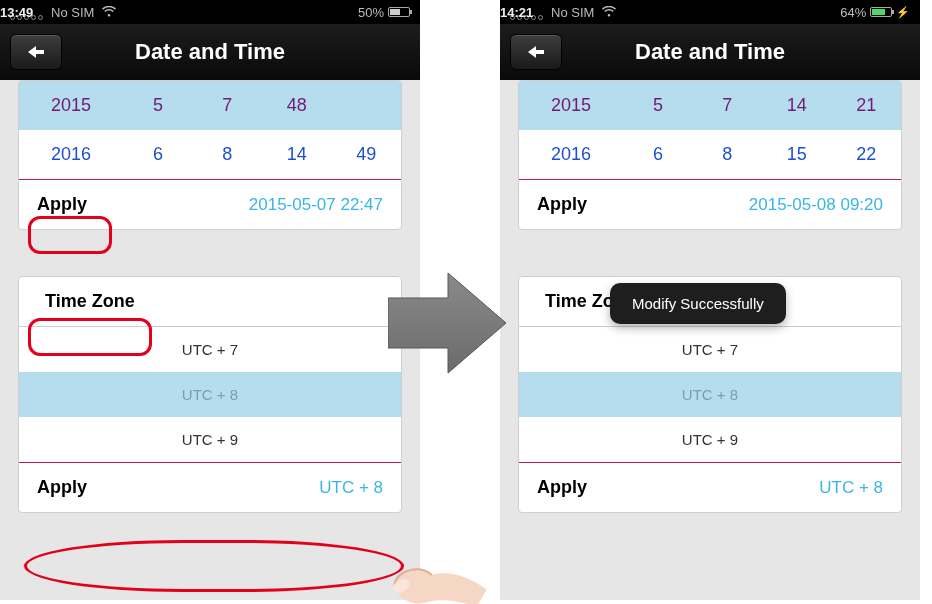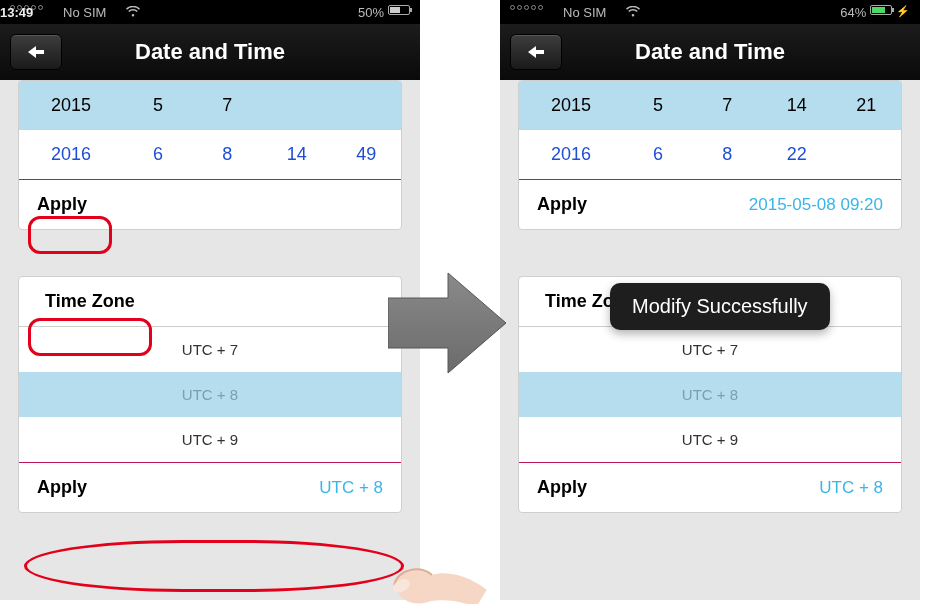--- a/index.html
+++ b/index.html
@@ -5,46 +5,46 @@
   * { box-sizing: border-box; margin: 0; padding: 0; font-family: -apple-system, Helvetica, Arial, sans-serif; }
   body { background: #fff; width: 932px; height: 604px; position: relative; overflow: hidden; }
   .stage { position: absolute; inset: 0; }
 
   .phone { position: absolute; width: 420px; background: #e6e6e6; top: 0; }
   .phone.left  { left: 0; }
   .phone.right { left: 500px; }
 
   
   .statusbar { height: 24px; background: #000; color: #bbb; display: flex; align-items: center; justify-content: space-between; padding: 0 10px; font-size: 13px; font-weight: 500; }
-  .statusbar .sb-left { display: flex; align-items: flex-start; gap: 20px; }
+  .statusbar .sb-left { display: flex; align-items: flex-end; gap: 8px; }
   .statusbar .sb-left .dots { display: flex; gap: 2px; }
   .statusbar .sb-left .dots span { width: 5px; height: 5px; border-radius: 50%; border: 1px solid #888; }
   .statusbar .sb-center { position: absolute; left: 0; right: 0; text-align: left; color: #eee; font-weight: 600; pointer-events: none; }
-  .statusbar .sb-right { display: flex; gap: 4px; margin-left: 37px; }
+  .statusbar .sb-right { display: flex; align-items: center; gap: 4px; margin-left: 37px; }
   .statusbar .battery { width: 22px; height: 10px; border: 1px solid #aaa; border-radius: 2px; position: relative; }
   .statusbar .battery::after { content: ""; position: absolute; right: -3px; top: 2px; width: 2px; height: 4px; background: #aaa; }
   .statusbar .battery .fill { position: absolute; left: 1px; top: 1px; bottom: 1px; background: #ccc; }
   .statusbar .battery.green .fill { background: #4cd964; }
   .wifi-icon { display:inline-block; }
 
   
   .navbar { height: 56px; background: linear-gradient(#1c1c1c,#0a0a0a); display: flex; align-items: center; position: relative; }
   .navbar .back { width: 52px; height: 36px; margin-left: 10px; background: linear-gradient(#3d3d3d,#1a1a1a); border: 1px solid #000; border-radius: 6px; display: flex; align-items: center; justify-content: center; box-shadow: inset 0 1px 0 rgba(255,255,255,.15); }
   .navbar .title { position: absolute; left: 0; right: 0; text-align: center; color: #fff; font-size: 22px; font-weight: 700; }
 
   
   .content { padding: 0 18px 8px; }
   .card { background: #fff; border: 1px solid #cfcfcf; border-radius: 4px; margin-top: 0; }
   .card + .card-gap { height: 46px; }
 
   
   .picker { padding-top: 0; }
   .picker-row { display: grid; grid-template-columns: 1.5fr 1fr 1fr 1fr 1fr; text-align: center; font-size: 18px; }
   .picker-row span { padding: 14px 0; }
-  .picker-row.sel { background: #b6ddee; color: #000000; font-weight: 500; }
+  .picker-row.sel { background: #b6ddee; color: #701a75; font-weight: 500; }
   .picker-row.other { color: #1d4ed8; }
   .apply-row { display: flex; align-items: center; justify-content: space-between; padding: 14px 18px; font-size: 18px; border-top: 1px solid #be185d; }
   .apply-row .lbl { font-weight: 700; color: #000; }
   .apply-row .val { color: #38b6e8; font-weight: 500; font-size: 17px; }
 
   
   .card-header { padding: 14px 26px; font-size: 18px; font-weight: 700; color: #000; border-bottom: 1px solid #ccc; }
 
   
   .tz-list { }
@@ -52,21 +52,21 @@
   .tz-row.sel { background: #b6ddee; color: #7a9fad; }
 
   
   .ann { position: absolute; border: 3px solid #e2001a; border-radius: 12px; pointer-events: none; }
   .ann.big-oval { border-radius: 50%/60%; }
 
   
   .big-arrow { position: absolute; left: 388px; top: 268px; }
 
   
-  .toast { position: absolute; background: #1e1e1e; color: #fff; font-size: 20px; padding: 12px 22px; border-radius: 10px; box-shadow: 0 4px 10px rgba(0,0,0,.3); }
+  .toast { position: absolute; background: #1e1e1e; color: #fff; font-size: 15px; padding: 12px 22px; border-radius: 10px; box-shadow: 0 4px 10px rgba(0,0,0,.3); }
 
   
   .finger { position: absolute; left: 394px; top: 556px; transform: rotate(-30deg); }
 
   .phone .body { height: 520px; overflow: hidden; }
 </style>
 </head>
 <body>
 
 <div class="stage">
@@ -108,31 +108,33 @@
 
     <div class="body">
       <div class="content">
         <div class="card">
           <div class="cut"></div>
           <div class="picker">
             <div class="picker-row sel">
               <span>2015</span>
               <span>5</span>
               <span>7</span>
+              <span>48</span>
             </div>
             <div class="picker-row other">
               <span>2016</span>
               <span>6</span>
               <span>8</span>
               <span>14</span>
               <span>49</span>
             </div>
           </div>
           <div class="apply-row">
             <span class="lbl">Apply</span>
+            <span class="val">2015-05-07 22:47</span>
           </div>
         </div>
 
         <div class="card-gap"></div>
 
         <div class="card">
           <div class="card-header">Time Zone</div>
           <div class="tz-list">
             <div class="tz-row">UTC + 7</div>
             <div class="tz-row sel">UTC + 8</div>
@@ -157,20 +159,21 @@
             <span></span>
             <span></span>
           </span>
         <span>No SIM</span>
         <span class="wifi-icon">
           <svg width="14" height="11" viewBox="0 0 14 11">
               <path d="M7 10.5a1.3 1.3 0 100-2.6 1.3 1.3 0 000 2.6zM3.4 6.1a5.1 5.1 0 017.2 0l1.2-1.2a6.8 6.8 0 00-9.6 0l1.2 1.2zM1 3.7a8.5 8.5 0 0112 0L14 2.5a10.2 10.2 0 00-14 0L1 3.7z" fill="#bbb"></path>
             </svg>
         </span>
       </div>
+      <div class="sb-center">14:21</div>
       <div class="sb-right">
         <span>64%</span>
         <span class="battery green">
             <span class="fill" style="width:64%"></span>
           </span>
         <span style="color:#ccc;font-size:11px;">⚡</span>
       </div>
     </div>
 
     <div class="navbar">
@@ -191,20 +194,21 @@
               <span>2015</span>
               <span>5</span>
               <span>7</span>
               <span>14</span>
               <span>21</span>
             </div>
             <div class="picker-row other">
               <span>2016</span>
               <span>6</span>
               <span>8</span>
+              <span>15</span>
               <span>22</span>
             </div>
           </div>
           <div class="apply-row">
             <span class="lbl">Apply</span>
             <span class="val">2015-05-08 09:20</span>
           </div>
         </div>
 
         <div class="card-gap"></div>

